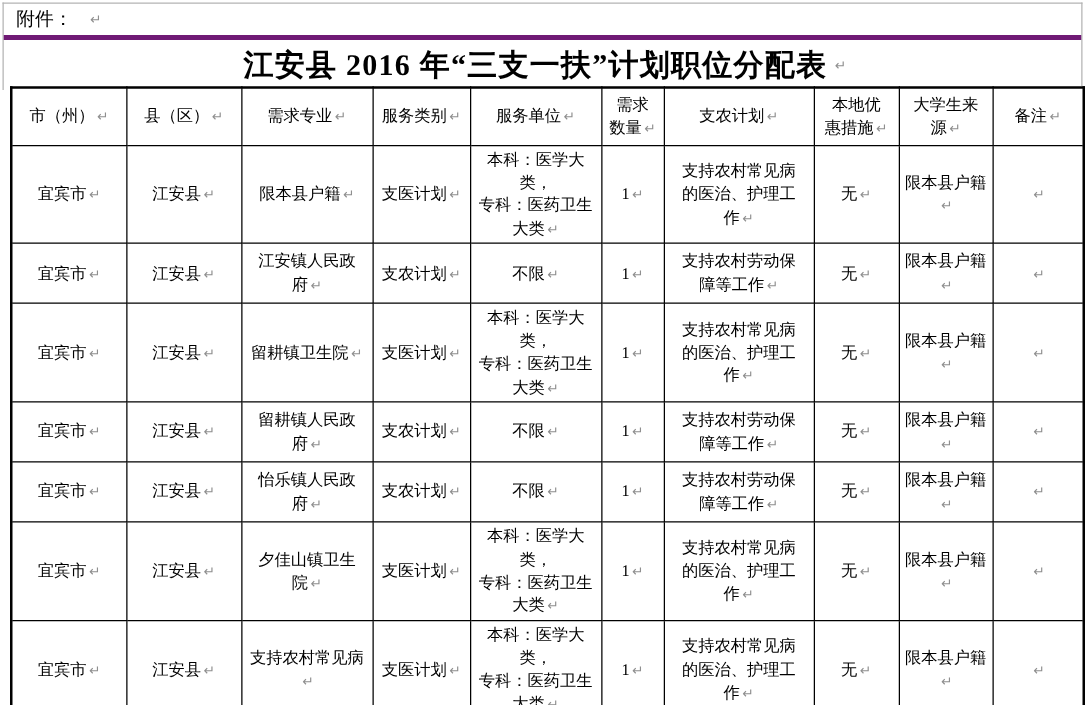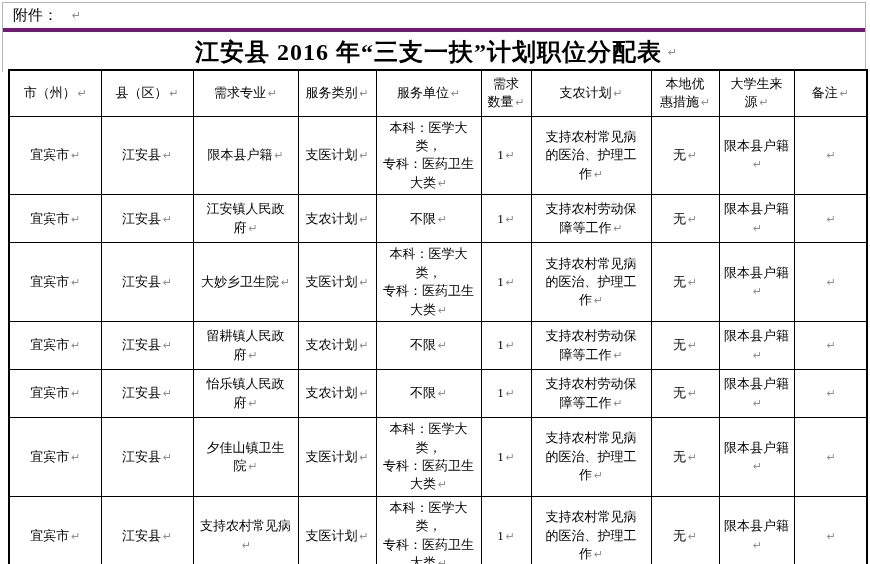--- a/index.html
+++ b/index.html
@@ -99,21 +99,21 @@
         <td><span>1</span><span class="rm">↵</span></td>
         <td><span>支持农村劳动保
 障等工作</span><span class="rm">↵</span></td>
         <td><span>无</span><span class="rm">↵</span></td>
         <td><span>限本县户籍</span><span class="rm">↵</span></td>
         <td><span></span><span class="rm">↵</span></td>
       </tr>
       <tr class="tall">
         <td><span>宜宾市</span><span class="rm">↵</span></td>
         <td><span>江安县</span><span class="rm">↵</span></td>
-        <td><span>大妙乡卫生院</span><span class="rm">↵</span></td>
+        <td><span>留耕镇卫生院</span><span class="rm">↵</span></td>
         <td><span>支医计划</span><span class="rm">↵</span></td>
         <td><span>本科：医学大类，
 专科：医药卫生
 大类</span><span class="rm">↵</span></td>
         <td><span>1</span><span class="rm">↵</span></td>
         <td><span>支持农村常见病
 的医治、护理工
 作</span><span class="rm">↵</span></td>
         <td><span>无</span><span class="rm">↵</span></td>
         <td><span>限本县户籍</span><span class="rm">↵</span></td>

